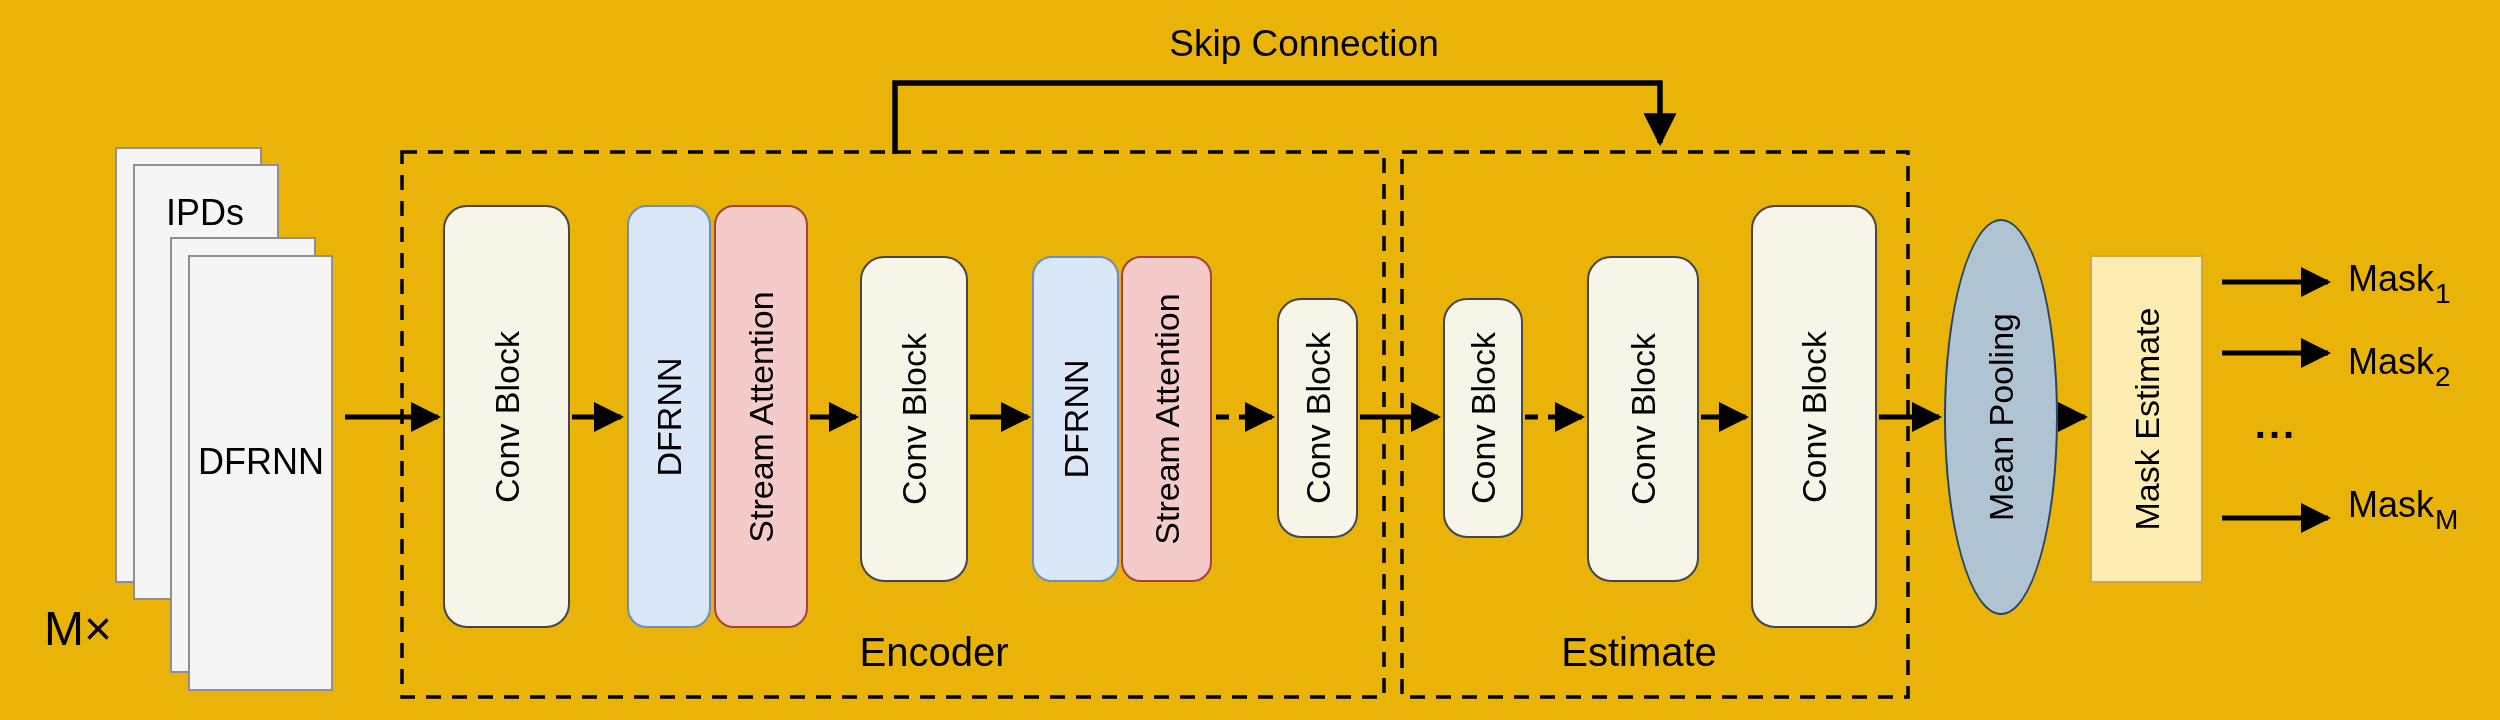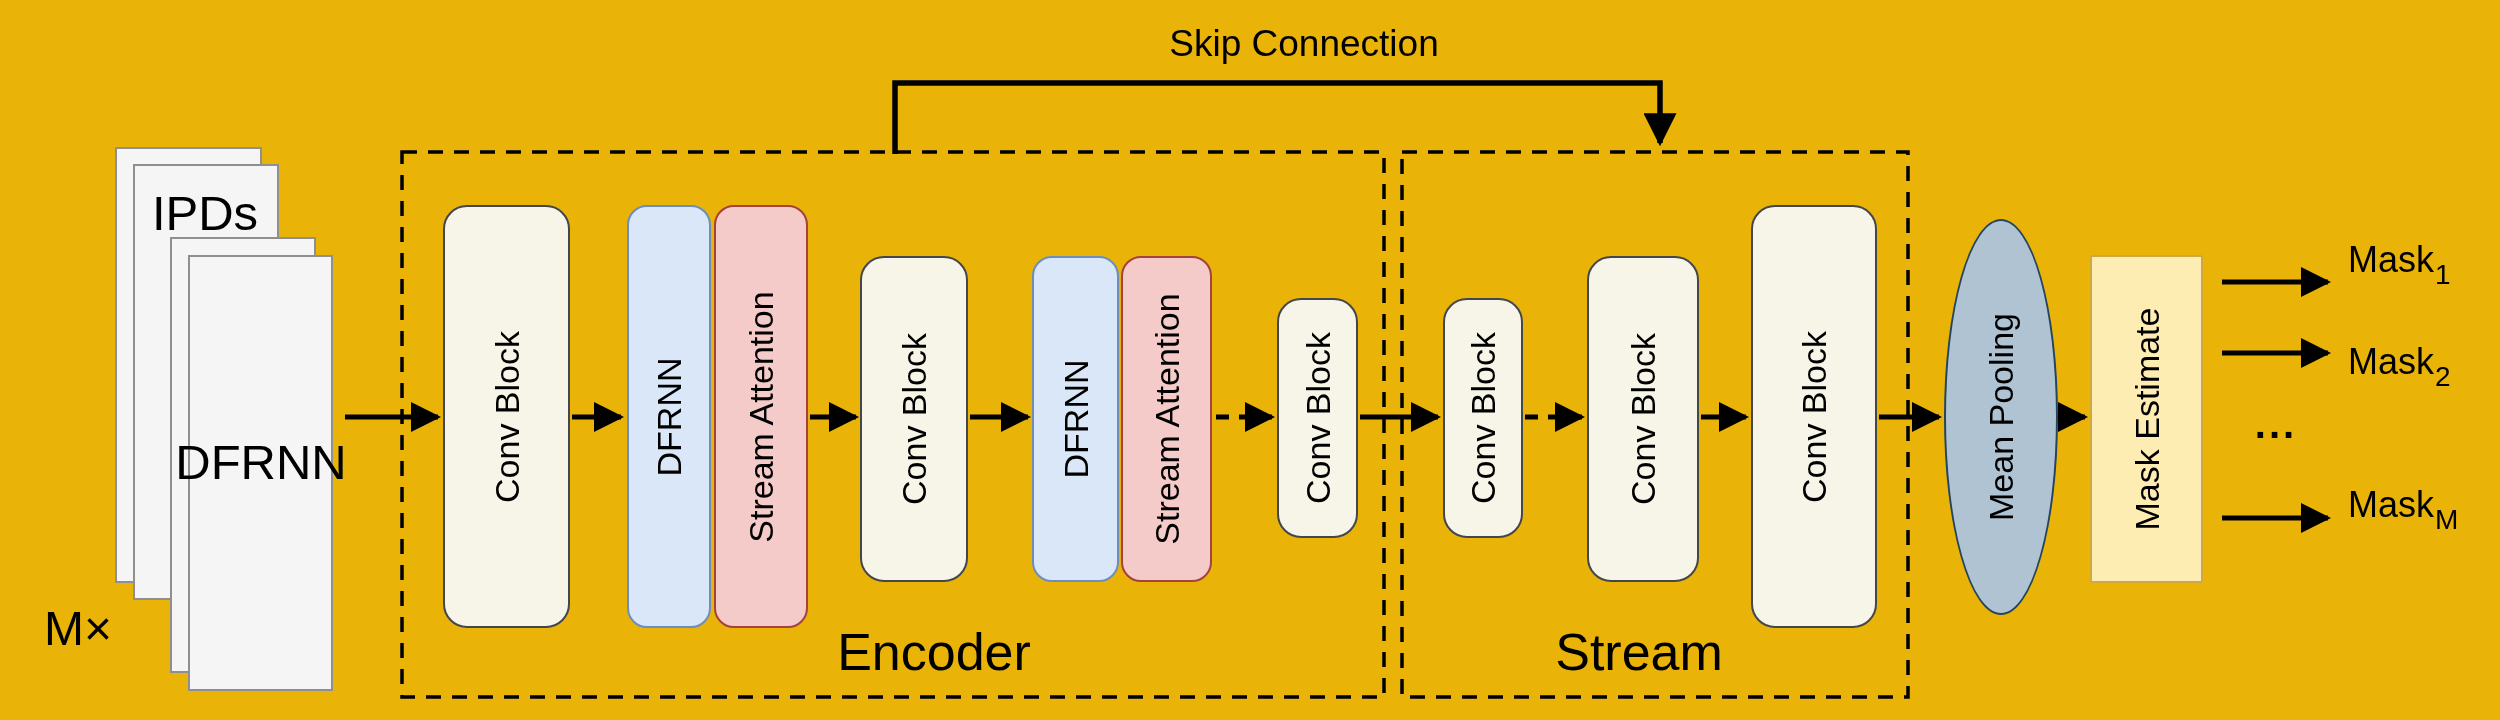--- a/index.html
+++ b/index.html
@@ -3,36 +3,36 @@
 <meta charset="utf-8">
 <style>
   html,body{margin:0;padding:0;background:#ffffff;}
   .canvas{
     position:relative;width:2500px;height:720px;background:#eab308;overflow:hidden;
     font-family:"Liberation Sans", sans-serif;color:#000;
   }
   .layer{position:absolute;left:0;top:0;width:2500px;height:720px;}
   
   .sheet{position:absolute;background:#f5f5f5;border:2px solid #8f8f8f;box-sizing:border-box;}
-  .sheet-label{position:absolute;font-size:49px;white-space:nowrap;transform:translate(-50%,-50%);}
+  .sheet-label{position:absolute;font-size:36px;white-space:nowrap;transform:translate(-50%,-50%);}
   .mult-label{position:absolute;font-size:48px;white-space:nowrap;transform:translate(-50%,-50%);}
   
   .block{position:absolute;box-sizing:border-box;}
   .block .vlabel{
     position:absolute;left:50%;top:50%;
     transform:translate(-50%,-50%) rotate(-90deg);
     white-space:nowrap;font-size:34px;line-height:1;
   }
   .conv{background:#f7f4e8;border:2.5px solid #43464b;border-radius:24px;}
   .dfrnn{background:#d9e7f8;border:2.5px solid #6c8ebf;border-radius:20px;}
   .satt{background:#f4cbc9;border:2.5px solid #a6413c;border-radius:20px;}
   .pool{background:#afc3d3;border:2.5px solid #24455f;border-radius:50%;}
   .maskest{background:#feedb3;border:2.5px solid #cfa843;border-radius:2px;}
   
-  .region-label{position:absolute;font-size:52px;white-space:nowrap;transform:translate(-50%,-50%);}
+  .region-label{position:absolute;font-size:40px;white-space:nowrap;transform:translate(-50%,-50%);}
   .skip-label{position:absolute;font-size:37px;white-space:nowrap;transform:translate(-50%,-50%);}
   
   .mask-label{position:absolute;font-size:36px;white-space:nowrap;transform:translateY(-50%);}
   .mask-label sub{font-size:28px;position:relative;top:4px;left:1px;line-height:0;}
   .dots{position:absolute;font-size:40px;font-weight:700;letter-spacing:3px;transform:translate(-50%,-50%);}
 </style>
 </head>
 <body>
 
 <div class="canvas">
@@ -105,31 +105,31 @@
   <div>
     <div class="block conv" style="left:1443px;top:298px;width:80px;height:240px;">
       <span class="vlabel">Conv Block</span>
     </div>
     <div class="block conv" style="left:1587px;top:256px;width:112px;height:326px;">
       <span class="vlabel">Conv Block</span>
     </div>
     <div class="block conv" style="left:1751px;top:205px;width:126px;height:423px;">
       <span class="vlabel">Conv Block</span>
     </div>
-    <div class="region-label" style="left:1639px;top:652px;">Stream</div>
+    <div class="region-label" style="left:1639px;top:652px;">Estimate</div>
   </div>
 
   <div class="block pool" style="left:1944px;top:219px;width:114px;height:396px;">
     <span class="vlabel">Mean Pooling</span>
   </div>
 
   <div class="block maskest" style="left:2090px;top:255px;width:113px;height:328px;">
     <span class="vlabel">Mask Estimate</span>
   </div>
 
   <div>
-    <div class="mask-label" style="left:2348px;top:260px;"><span>Mask</span><sub>1</sub></div>
+    <div class="mask-label" style="left:2348px;top:279px;"><span>Mask</span><sub>1</sub></div>
     <div class="mask-label" style="left:2348px;top:350px;margin-top:12px;"><span>Mask</span><sub>2</sub></div>
     <div class="dots" style="left:2276px;top:424px;">...</div>
     <div class="mask-label" style="left:2348px;top:505px;"><span>Mask</span><sub>M</sub></div>
   </div>
 
 </div>
 
 </body></html>

